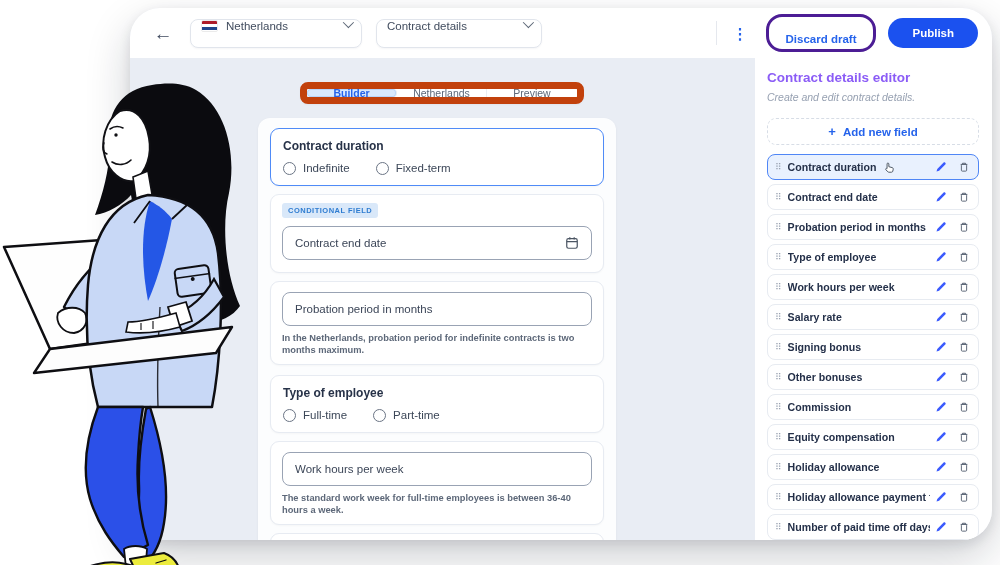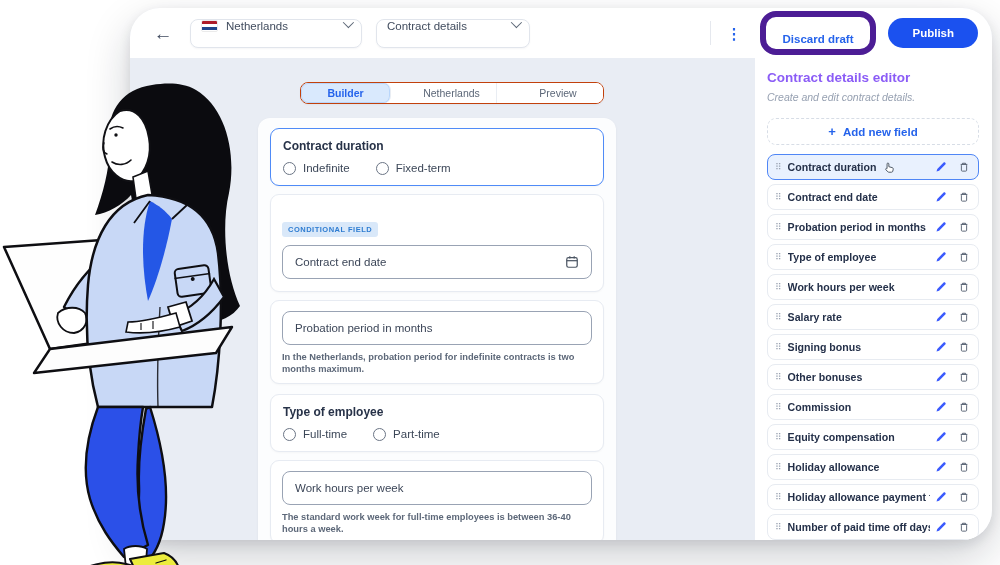--- a/index.html
+++ b/index.html
@@ -15,47 +15,46 @@
 
   
   .topbar { height:50px; background:#fff; display:flex; align-items:center; padding:0 14px 0 20px; }
   .back-btn { width:26px; height:26px; border:none; background:transparent; color:#3d485c; font-size:19px; line-height:1; cursor:pointer; margin-right:14px; }
   .select {
     height:29px; background:#fff; border:1px solid #e1e5ec; border-radius:8px;
     display:flex; align-items:flex-start; padding:0 10px; font-size:11.5px; color:#414c5e; cursor:pointer;
     box-shadow:0 1px 2px rgba(15,23,42,.04);
   }
   .select.country { width:172px; margin-right:14px; }
-  .select.template { width:154px; }
+  .select.template { width:166px; }
   .select .lbl { flex:1; white-space:nowrap; overflow:hidden; }
   .flag { width:17px; height:12px; border-radius:2px; overflow:hidden; margin-right:8px; flex:0 0 auto; display:flex; flex-direction:column; border:.5px solid rgba(0,0,0,.08); }
   .flag i { flex:1; display:block; }
   .chev { width:8px; height:8px; border-right:1.5px solid #5b6676; border-bottom:1.5px solid #5b6676; transform:rotate(45deg) translateY(-2px); flex:0 0 auto; }
   .topbar-right { margin-left:auto; display:flex; align-items:center; }
   .v-divider { width:1px; height:24px; background:#e5e8ee; margin-right:16px; }
   .kebab { border:none; background:transparent; color:var(--accent); font-size:15px; font-weight:700; letter-spacing:0; cursor:pointer; margin-right:18px; line-height:1; }
   .btn-outline {
-    height:30px; padding:16px 17px; border:6px solid #4c1d95; border-radius:16px; background:#fff;
+    height:30px; padding:16px 17px; border:3px solid #4c1d95; border-radius:16px; background:#fff;
     color:var(--accent); font-size:11.5px; font-weight:600; cursor:pointer; margin-right:12px;
   }
   .btn-primary {
     height:30px; padding:0 24px; border:none; border-radius:16px; background:var(--publish);
     color:#fff; font-size:11.5px; font-weight:600; cursor:pointer;
   }
 
   
   .content { display:flex; height:482px; }
   .canvas { flex:1; position:relative; }
 
   
   .tabs {
     position:absolute; left:170px; top:24px; display:flex; background:#fff;
-    border:1px solid #c2410c; border-radius:8px; height:22px; overflow:hidden;
+    border:7px solid #c2410c; border-radius:8px; height:22px; overflow:hidden;
     box-shadow:0 1px 2px rgba(15,23,42,.04);
-    gap:16px;
   }
   .tab { min-width:90px; padding:0 10px; font-size:10.5px; color:#5c6778; display:flex; align-items:center; justify-content:center; cursor:pointer; border-right:1px solid #e9edf3; background:#fff; }
   .tab:last-child { border-right:none; }
   .tab.active { background:#d9e9fd; color:var(--accent); font-weight:700; box-shadow:inset 0 0 0 1px #b9d6fb; border-radius:7px; }
 
   
   .panel {
     position:absolute; left:128px; top:60px; width:358px; height:440px;
     background:#fcfdfe; border-radius:12px 12px 0 0; padding:10px 12px;
     box-shadow:0 1px 3px rgba(15,23,42,.05);
@@ -154,21 +153,21 @@
                 <span class="radio-circle"></span>
                 <span>Indefinite</span>
               </label>
               <label class="radio-opt">
                 <span class="radio-circle"></span>
                 <span>Fixed-term</span>
               </label>
             </div>
           </div>
 
-          <div class="card" style="padding:23px 11px 12px;">
+          <div class="card" style="padding:4px 11px 12px;">
             <span class="badge">CONDITIONAL FIELD</span>
             <div class="input">
               <input type="text" placeholder="Contract end date" style="">
               <svg class="icon-gray" width="14" height="14" viewBox="0 0 16 16" fill="none" stroke="#4b5563" stroke-width="1.4">
                 <rect x="2" y="3" width="12" height="11" rx="2"></rect>
                   <line x1="2" y1="6.5" x2="14" y2="6.5"></line>
                   <line x1="5.5" y1="1.5" x2="5.5" y2="4"></line>
                   <line x1="10.5" y1="1.5" x2="10.5" y2="4"></line>
               </svg>
             </div>

